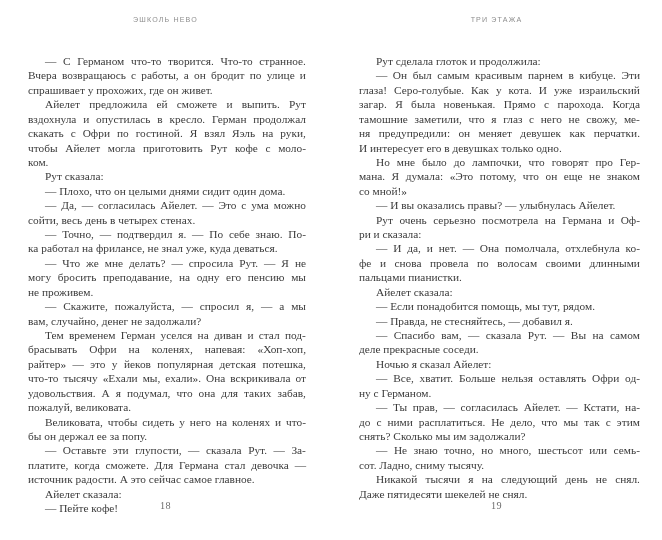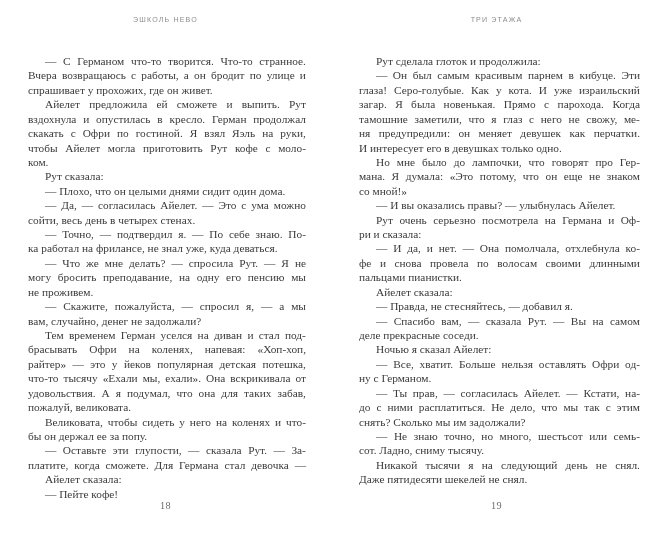--- a/index.html
+++ b/index.html
@@ -338,20 +338,21 @@
           <span class="line just">
             <span>платите,</span>
             <span>когда</span>
             <span>сможете.</span>
             <span>Для</span>
             <span>Германа</span>
             <span>стал</span>
             <span>девочка</span>
             <span>—</span>
           </span>
+          <span class="line">источник радости. А это сейчас самое главное.</span>
         </p>
         <p class="para">
           <span class="line indent">Айелет сказала:</span>
         </p>
         <p class="para">
           <span class="line indent">— Пейте кофе!</span>
         </p>
       </div>
 
     <div class="folio">18</div>
@@ -483,20 +484,23 @@
             <span>волосам</span>
             <span>своими</span>
             <span>длинными</span>
           </span>
           <span class="line">пальцами пианистки.</span>
         </p>
         <p class="para">
           <span class="line indent">Айелет сказала:</span>
         </p>
         <p class="para">
+          <span class="line indent">— Если понадобится помощь, мы тут, рядом.</span>
+        </p>
+        <p class="para">
           <span class="line indent">— Правда, не стесняйтесь, — добавил я.</span>
         </p>
         <p class="para">
           <span class="line just indent">
             <span>—</span>
             <span>Спасибо</span>
             <span>вам,</span>
             <span>—</span>
             <span>сказала</span>
             <span>Рут.</span>

